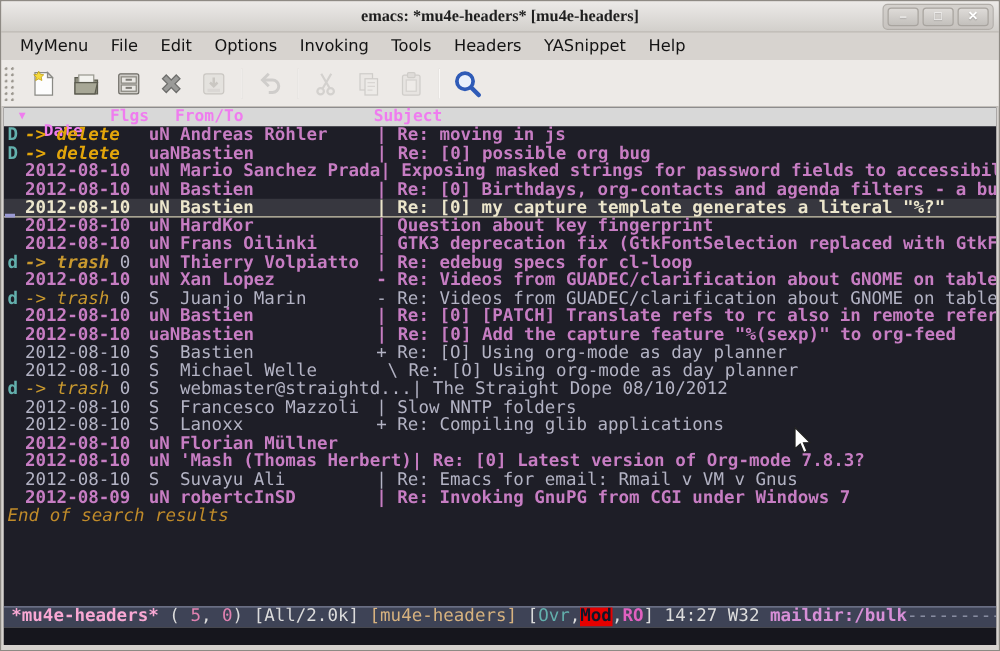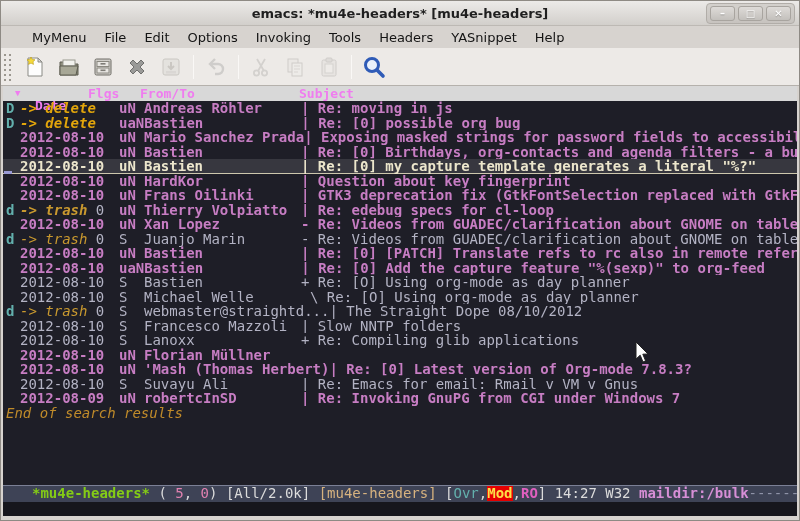--- a/index.html
+++ b/index.html
@@ -8,38 +8,38 @@
     position:relative; width:800px; height:521px;
     background:#d7d3cf; border:1px solid #8e8a84;
     font-family:"DejaVu Sans","Liberation Sans",sans-serif;
     overflow:hidden; display:flex; flex-direction:column;
   }
   
   .titlebar {
     height:25px; flex:0 0 25px; position:relative;
     background:linear-gradient(#eceae8,#d2cfcb);
     border-bottom:1px solid #bdb9b4;
-    display:flex; align-items:center; justify-content:center;
+    display:flex; align-items:center; justify-content:center;font-family:Liberation Serif, serif;
   }
   .title-text { font-size:13px; font-weight:bold; color:#1f1f1f; }
   .winbtns {
     position:absolute; right:4px; top:2px; display:flex; gap:3px;
     background:linear-gradient(#d4d1cd,#c7c3bf); border:1px solid #b1ada8;
     border-radius:4px; padding:2px 3px;
   }
   .winbtn {
     width:25px; height:15px; border-radius:3px; cursor:default;
     background:linear-gradient(#dedbd8,#c3c0bc); border:1px solid #a8a49f;
     color:#ffffff; font-size:10px; font-weight:bold; line-height:13px; text-align:center;
     text-shadow:0 1px 1px rgba(0,0,0,.25);
   }
   
   .menubar {
     height:22px; flex:0 0 22px; background:#d7d3cf;
-    display:flex; align-items:center; padding-left:6px;margin-left:16px;
+    display:flex; align-items:center; padding-left:6px;
   }
   .menu-item { font-size:13px; color:#141414; padding:2px 9px; white-space:nowrap; }
   
   .toolbar {
     height:38px; flex:0 0 38px; background:#edeae7;
     border-bottom:1px solid #b5b1ac; display:flex; align-items:center; padding-left:2px;
   }
   .tool-handle {
     width:9px; height:28px; margin-right:6px;
     background-image:radial-gradient(circle at 2px 2px,#9b978f 1px,transparent 1.3px);
@@ -95,26 +95,26 @@
   }
   .emacs-cursor {
     position:absolute; left:1px; width:8px; height:3px; background:#9a9ad4;
   }
   
   .modeline {
     height:17px; flex:0 0 17px; background:#3e4356; border-top:1px solid #7b8096;
     font-size:14px; line-height:15px; white-space:pre; overflow:hidden;
     padding-left:6px; color:#dcdcdc; font-family:"DejaVu Sans Mono","Liberation Mono",monospace;
   }
-  .modeline .seg-buf     { color:#84cc16; font-weight:bold;margin-left:23px; }
+  .modeline .seg-buf     { color:#f9a8d4; font-weight:bold; }
   .modeline .seg-plain   { color:#dcdcdc; }
   .modeline .seg-num     { color:#e081b0; }
   .modeline .seg-khaki   { color:#d7b27f; }
   .modeline .seg-teal    { color:#63b0ad; }
-  .modeline .seg-mod     { color:#fde047; background:#e60000; font-weight:bold; }
+  .modeline .seg-mod     { color:#0f172a; background:#e60000; font-weight:bold; }
   .modeline .seg-ro      { color:#e060c0; font-weight:bold; }
   .modeline .seg-maildir { color:#d78fd7; font-weight:bold; }
   .modeline .seg-dashes  { color:#8f93a8; }
   
   .minibuffer { height:14px; flex:0 0 14px; margin:0 2px; background:#16161d; }
   .frame-bottom { height:4px; flex:0 0 4px; background:#d7d3cf; }
   
   .mouse-pointer { position:absolute; left:634px; top:340px; z-index:50; pointer-events:none; }
 </style>
 </head>

